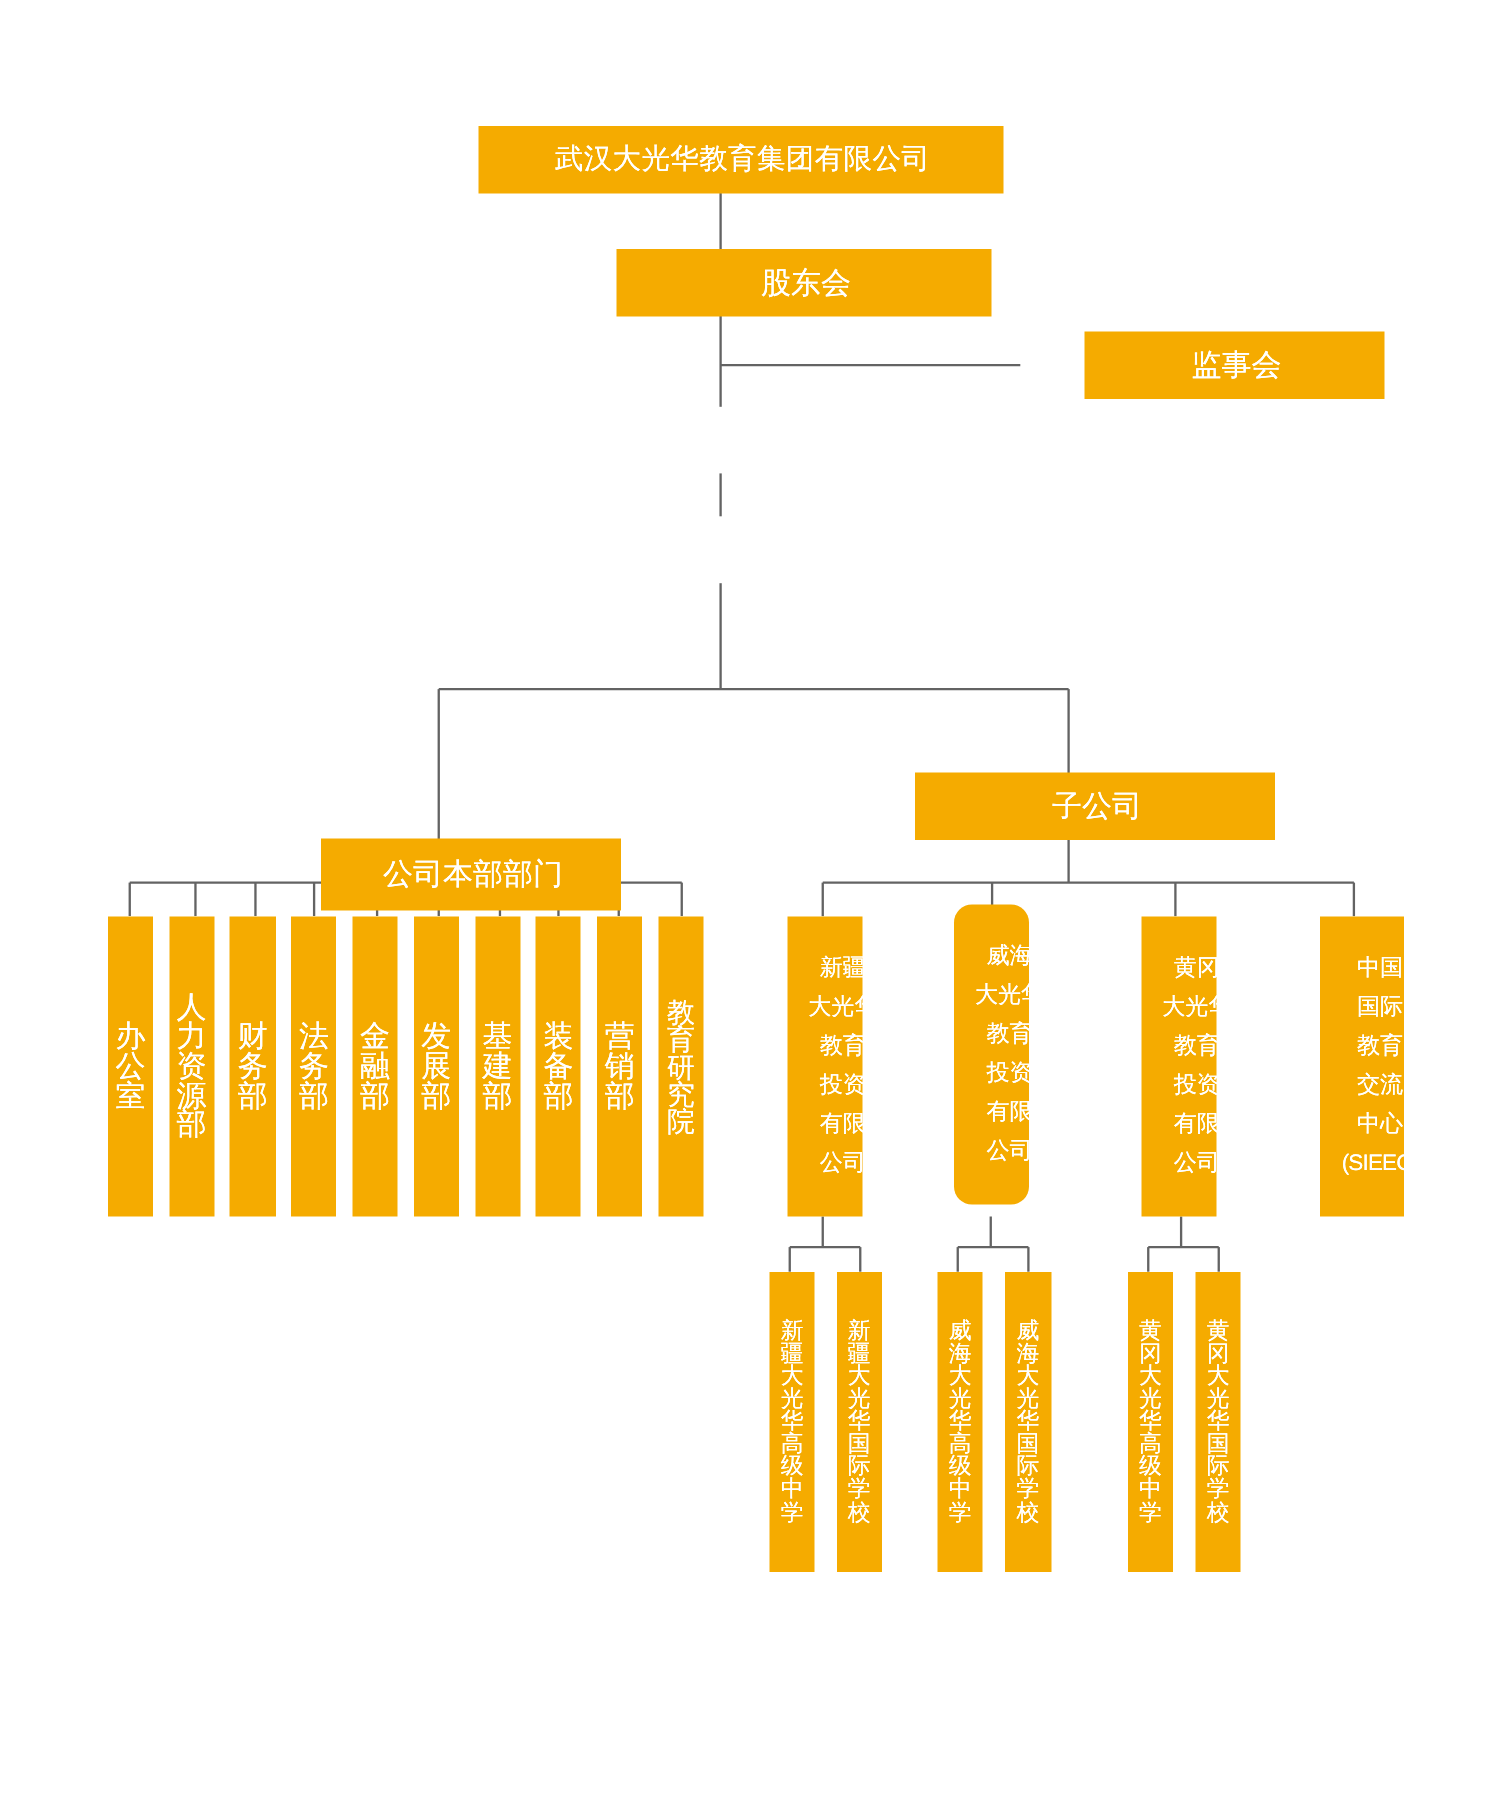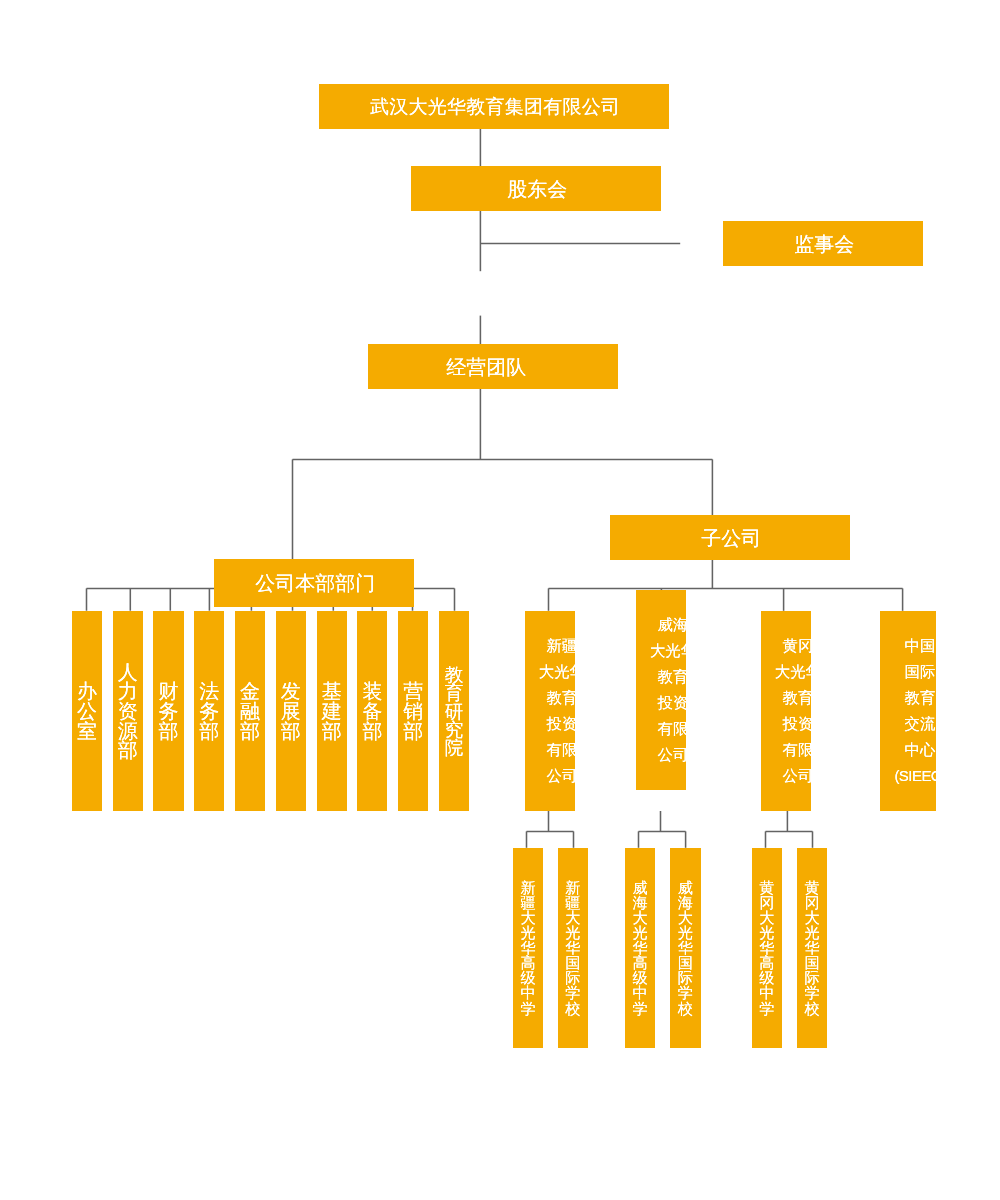--- a/index.html
+++ b/index.html
@@ -79,21 +79,20 @@
       </g>
   </svg>
 
   <div class="box title-box" style="left:319px;top:84px;width:350px;height:45px;">武汉大光华教育集团有限公司</div>
 
   <div class="box h-box" style="left:367px;top:166px;width:250px;height:45px;margin-left:44px;">股东会</div>
 
   <div class="box h-box" style="left:680px;top:221px;width:200px;height:45px;margin-left:43px;">监事会</div>
 
 
-  <div class="box h-box" style="left:368px;top:344px;width:250px;height:45px;padding-right:16px;">经营团队</div>
 
   <div class="box h-box" style="left:214px;top:515px;width:200px;height:48px;margin-top:44px;">公司本部部门</div>
 
   <div class="box h-box" style="left:610px;top:515px;width:240px;height:45px;">子公司</div>
 
   <div id="departments">
       <div class="box v-box" style="left: 71.9px; top: 610.7px; width: 30.1px; height: 200.3px; font-size: 20px;">
         <span>办</span>
         <span>公</span>
         <span>室</span>
@@ -150,21 +149,21 @@
     </div>
   <div id="subsidiaries">
       <div class="box ml-box" style="left: 524.9px; top: 610.8px; width: 50px; height: 200.2px;">
         <span>新疆</span>
         <span>大光华</span>
         <span>教育</span>
         <span>投资</span>
         <span>有限</span>
         <span>公司</span>
       </div>
-      <div class="box ml-box" style="left: 636px; top: 590px; width: 50px; height: 200.2px;">
+      <div class="box ml-box" style="left: 636px; top: 603px; width: 50px; height: 200.2px; border-radius: 12px;">
         <span>威海</span>
         <span>大光华</span>
         <span>教育</span>
         <span>投资</span>
         <span>有限</span>
         <span>公司</span>
       </div>
       <div class="box ml-box" style="left: 760.9px; top: 610.8px; width: 50px; height: 200.2px;">
         <span>黄冈</span>
         <span>大光华</span>

